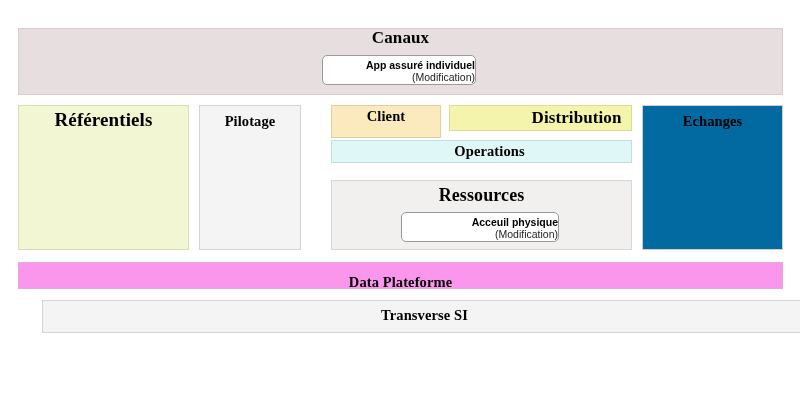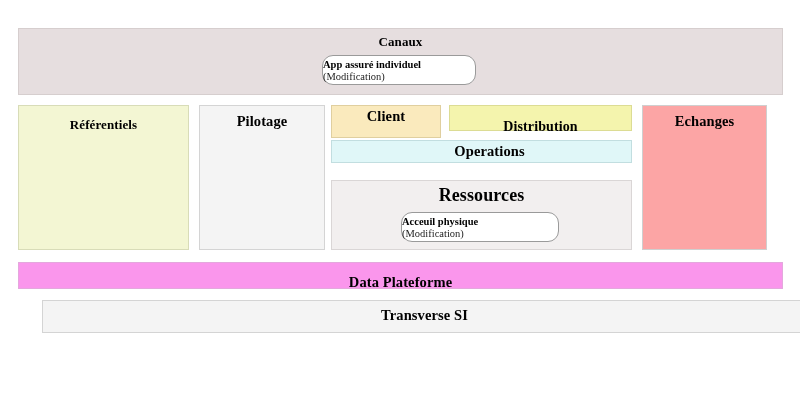--- a/index.html
+++ b/index.html
@@ -42,34 +42,33 @@
   
   #canaux-block {
     left: 18px;
     top: 28px;
     width: 765px;
     height: 67px;
     background: #e6dedf;
     border-color: #d6cece;
   }
   #canaux-block .block-title {
-    font-size: 13px;
-    padding-top: 6px;
+    font-size: 17px;
   }
 
   
   .card {
     position: absolute;
     box-sizing: border-box;
     background: #ffffff;
     border: 1px solid #9a9a9a;
-    border-radius: 11px;
-    text-align: left;
-    padding-top: 3px;
-    font-family: Liberation Serif, serif;
+    border-radius: 5px;
+    text-align: right;
+    padding-top: 3px;
+    font-family: Liberation Sans, sans-serif;
   }
   .card-title {
     display: block;
     font-size: 10.5px;
     font-weight: bold;
     color: #000000;
     line-height: 1.15;
   }
   .card-sub {
     display: block;
@@ -88,28 +87,28 @@
   
   #referentiels-block {
     left: 18px;
     top: 105px;
     width: 171px;
     height: 145px;
     background: #f3f6d3;
     border-color: #d8dcb8;
   }
   #referentiels-block .block-title {
-    font-size: 13px;
-    padding-top: 12px;
+    font-size: 19px;
+    padding-top: 4px;
   }
 
   #pilotage-block {
     left: 199px;
     top: 105px;
-    width: 126px;
+    width: 102px;
     height: 145px;
     background: #f4f4f4;
     border-color: #d4d4d4;
   }
   #pilotage-block .block-title {
     font-size: 14.5px;
     padding-top: 8px;
   }
 
   #center-column {
@@ -133,22 +132,23 @@
   }
   #distribution-block {
     left: 118px;
     top: 0px;
     width: 183px;
     height: 26px;
     background: #f4f4ad;
     border-color: #dcdc94;
   }
   #distribution-block .block-title {
-    font-size: 14px;
-    padding-top: 14px;
+    font-size: 17px;
+    padding-top: 3px;
+    margin-left: 36px;
   }
   #operations-block {
     left: 0px;
     top: 35px;
     width: 301px;
     height: 23px;
     background: #e0f7f8;
     border-color: #c2dee0;
     padding-left: 16px;
   }
@@ -171,23 +171,23 @@
   #ressources-card {
     left: 69px;
     top: 31px;
     width: 158px;
     height: 30px;
   }
 
   #echanges-block {
     left: 642px;
     top: 105px;
-    width: 125px;
-    height: 145px;
-    background: #fca5a5;
+    width: 141px;
+    height: 145px;
+    background: #0369a1;
     border-color: #cfcfcf;
   }
   #echanges-block .block-title {
     font-size: 14.5px;
     padding-top: 8px;
   }
 
   
   #data-plateforme-block {
     left: 18px;

